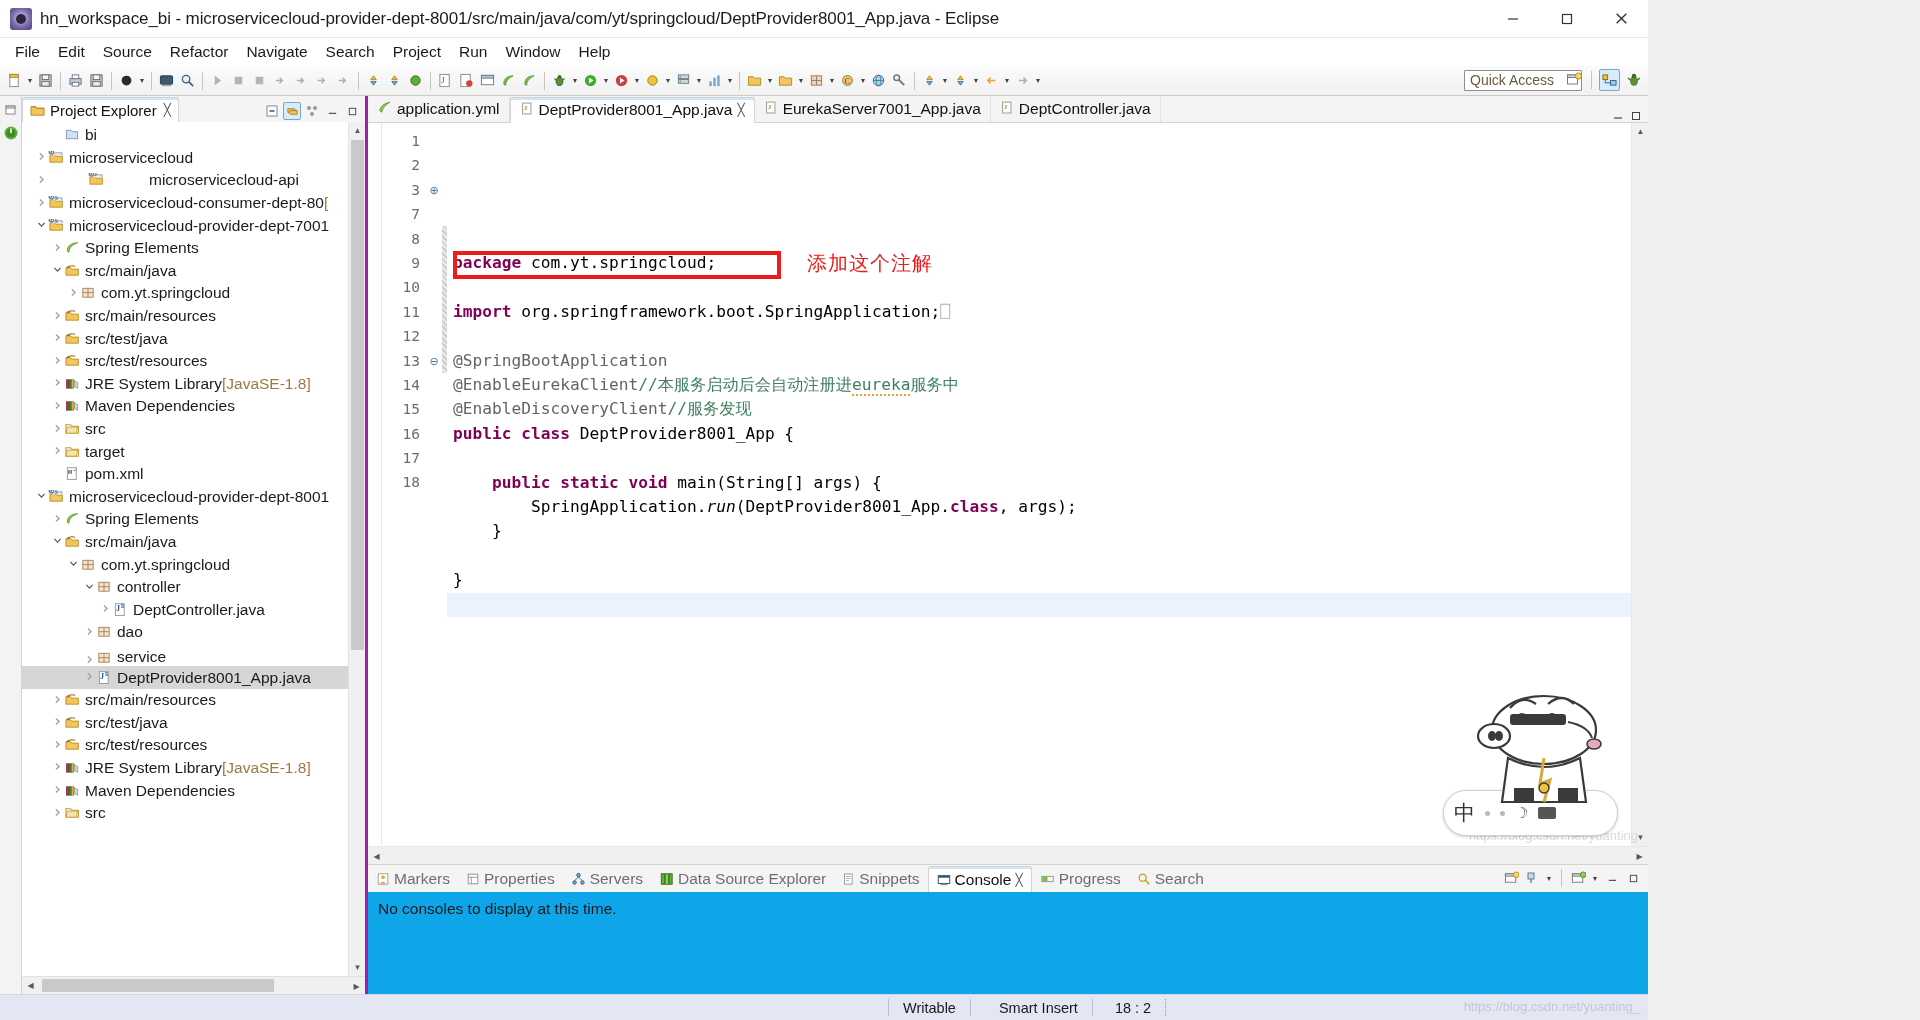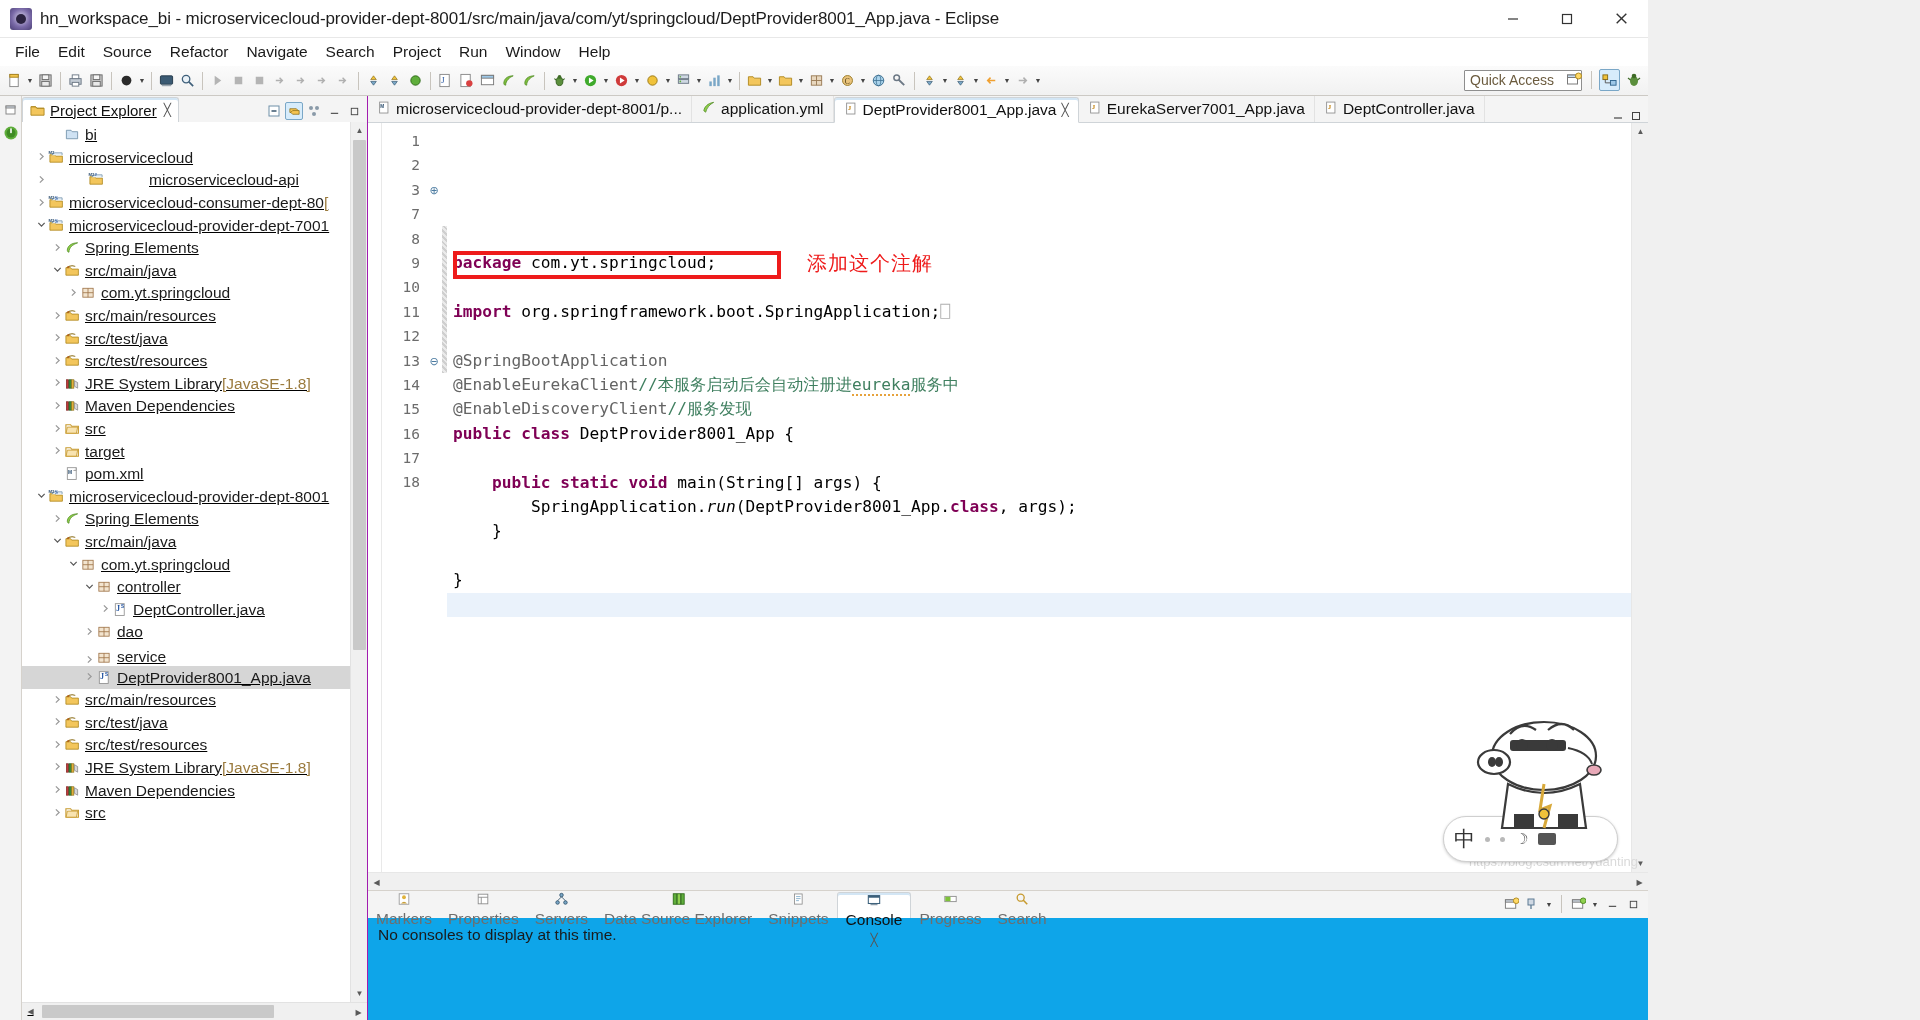--- a/index.html
+++ b/index.html
@@ -106,23 +106,22 @@
     flex: none;
   }
   .fv-btn {
     width: 19px; height: 19px; margin-bottom: 4px;
     display: flex; align-items: center; justify-content: center;
   }
 
   
   .explorer {
     width: 346px; flex: none; display: flex; flex-direction: column;
-    background: #f97316; border-right: 1px solid #a21caf;
+    background: #f97316; border-right: 3px solid #a21caf;
     min-height: 0;
-    text-decoration: underline;
   }
   .view-tabrow {
     height: 26px; min-height: 26px; display: flex; align-items: flex-end;
     background: #f4f4f4; position: relative;
   }
   .view-tab {
     height: 25px; display: flex; align-items: center; gap: 5px;
     padding: 0 7px 0 7px;
     background: #ffffff;
     border: 1px solid #cfd4d8; border-bottom: none;
@@ -278,21 +277,21 @@
   .bottom-panel {
     height: 130px; min-height: 130px; display: flex; flex-direction: column;
     background: #fff; border-top: 1px solid #d6d2cc;
   }
   .btabrow {
     height: 27px; min-height: 27px; display: flex; align-items: flex-end;
     background: #f4f4f4; position: relative;
   }
   .btab {
     height: 26px; display: flex; align-items: center; gap: 4px;
-    padding: 0 8px; font-size: 15.5px; color: #6e6e6e; white-space: nowrap; flex-direction: column;
+    padding: 0 8px; font-size: 15.5px; color: #6e6e6e; white-space: nowrap;
   }
   .btab.active {
     color: #111; background: #ffffff;
     border: 1px solid #cfd4d8; border-bottom: none;
     border-radius: 3px 3px 0 0;
     box-shadow: inset 0 2px 0 #d3e6f5;
   }
   .btab .x { font-size: 12px; color: #555; }
   .btools {
     margin-left: auto; display: flex; align-items: center; gap: 3px;
@@ -1049,27 +1048,20 @@
         <div style="width:17px;display:flex;align-items:center;justify-content:center;font-size:8px;color:#5a5a5a">◀</div>
         <div class="hthumb" style="left:20px; width:232px;"></div>
         <div style="position:absolute;right:0;width:17px;height:18px;display:flex;align-items:center;justify-content:center;font-size:8px;color:#5a5a5a">▶</div>
       </div>
     </div>
 
     <div class="editor-col">
 
       <div class="editor-stack">
         <div class="etabrow" id="etabrow">
-          <div class="etab">
-              <span><svg width="14" height="15" viewBox="0 0 16 16">
-                  <rect x="3" y="1.8" width="9.5" height="12.5" fill="#fff" stroke="#8f8f8f"></rect>
-                  <text x="3.8" y="9" font-size="5.4" fill="#2c4e6e" font-family="sans-serif" font-weight="bold">M</text>
-                </svg></span>
-              <span>microservicecloud-provider-dept-8001/p...</span>
-            </div>
             <div class="etab">
               <span><svg width="15" height="15" viewBox="0 0 16 16">
                   <path d="M13.5 2.5 C7 3.5 3.5 7.5 3 11.5 l2 1.5 C6 8.5 9.5 4.5 13.5 2.5z" fill="#8fce4a" stroke="#4f8a22" stroke-width=".8"></path>
                 </svg></span>
               <span>application.yml</span>
             </div>
             <div class="etab active">
               <span><svg width="14" height="15" viewBox="0 0 16 16">
                   <rect x="3" y="1.8" width="9.5" height="12.5" fill="#fff" stroke="#8f8f8f"></rect>
                   <text x="4.2" y="9.6" font-size="8" fill="#c78a1e" font-family="serif" font-weight="bold">J</text>
@@ -1304,13 +1296,21 @@
                   <rect x="2.5" y="2.5" width="7" height="7" fill="none" stroke="#444" stroke-width="1"></rect>
                 </svg>
             </div>
           </div>
         </div>
         <div class="console-body">No consoles to display at this time.</div>
       </div>
     </div>
   </div>
 
+  <div class="statusbar">
+    <div style="width:888px"></div>
+    <div class="st-cell">Writable</div>
+    <div class="st-cell" style="padding-left:28px;">Smart Insert</div>
+    <div class="st-cell" style="padding-left:22px;">18 : 2</div>
+    <div class="st-cell" style="border-left:1px dotted #9a9db5;padding:0 4px;"></div>
+    <div class="watermark">https://blog.csdn.net/yuanting_</div>
+  </div>
 </div>
 
 </body></html>

